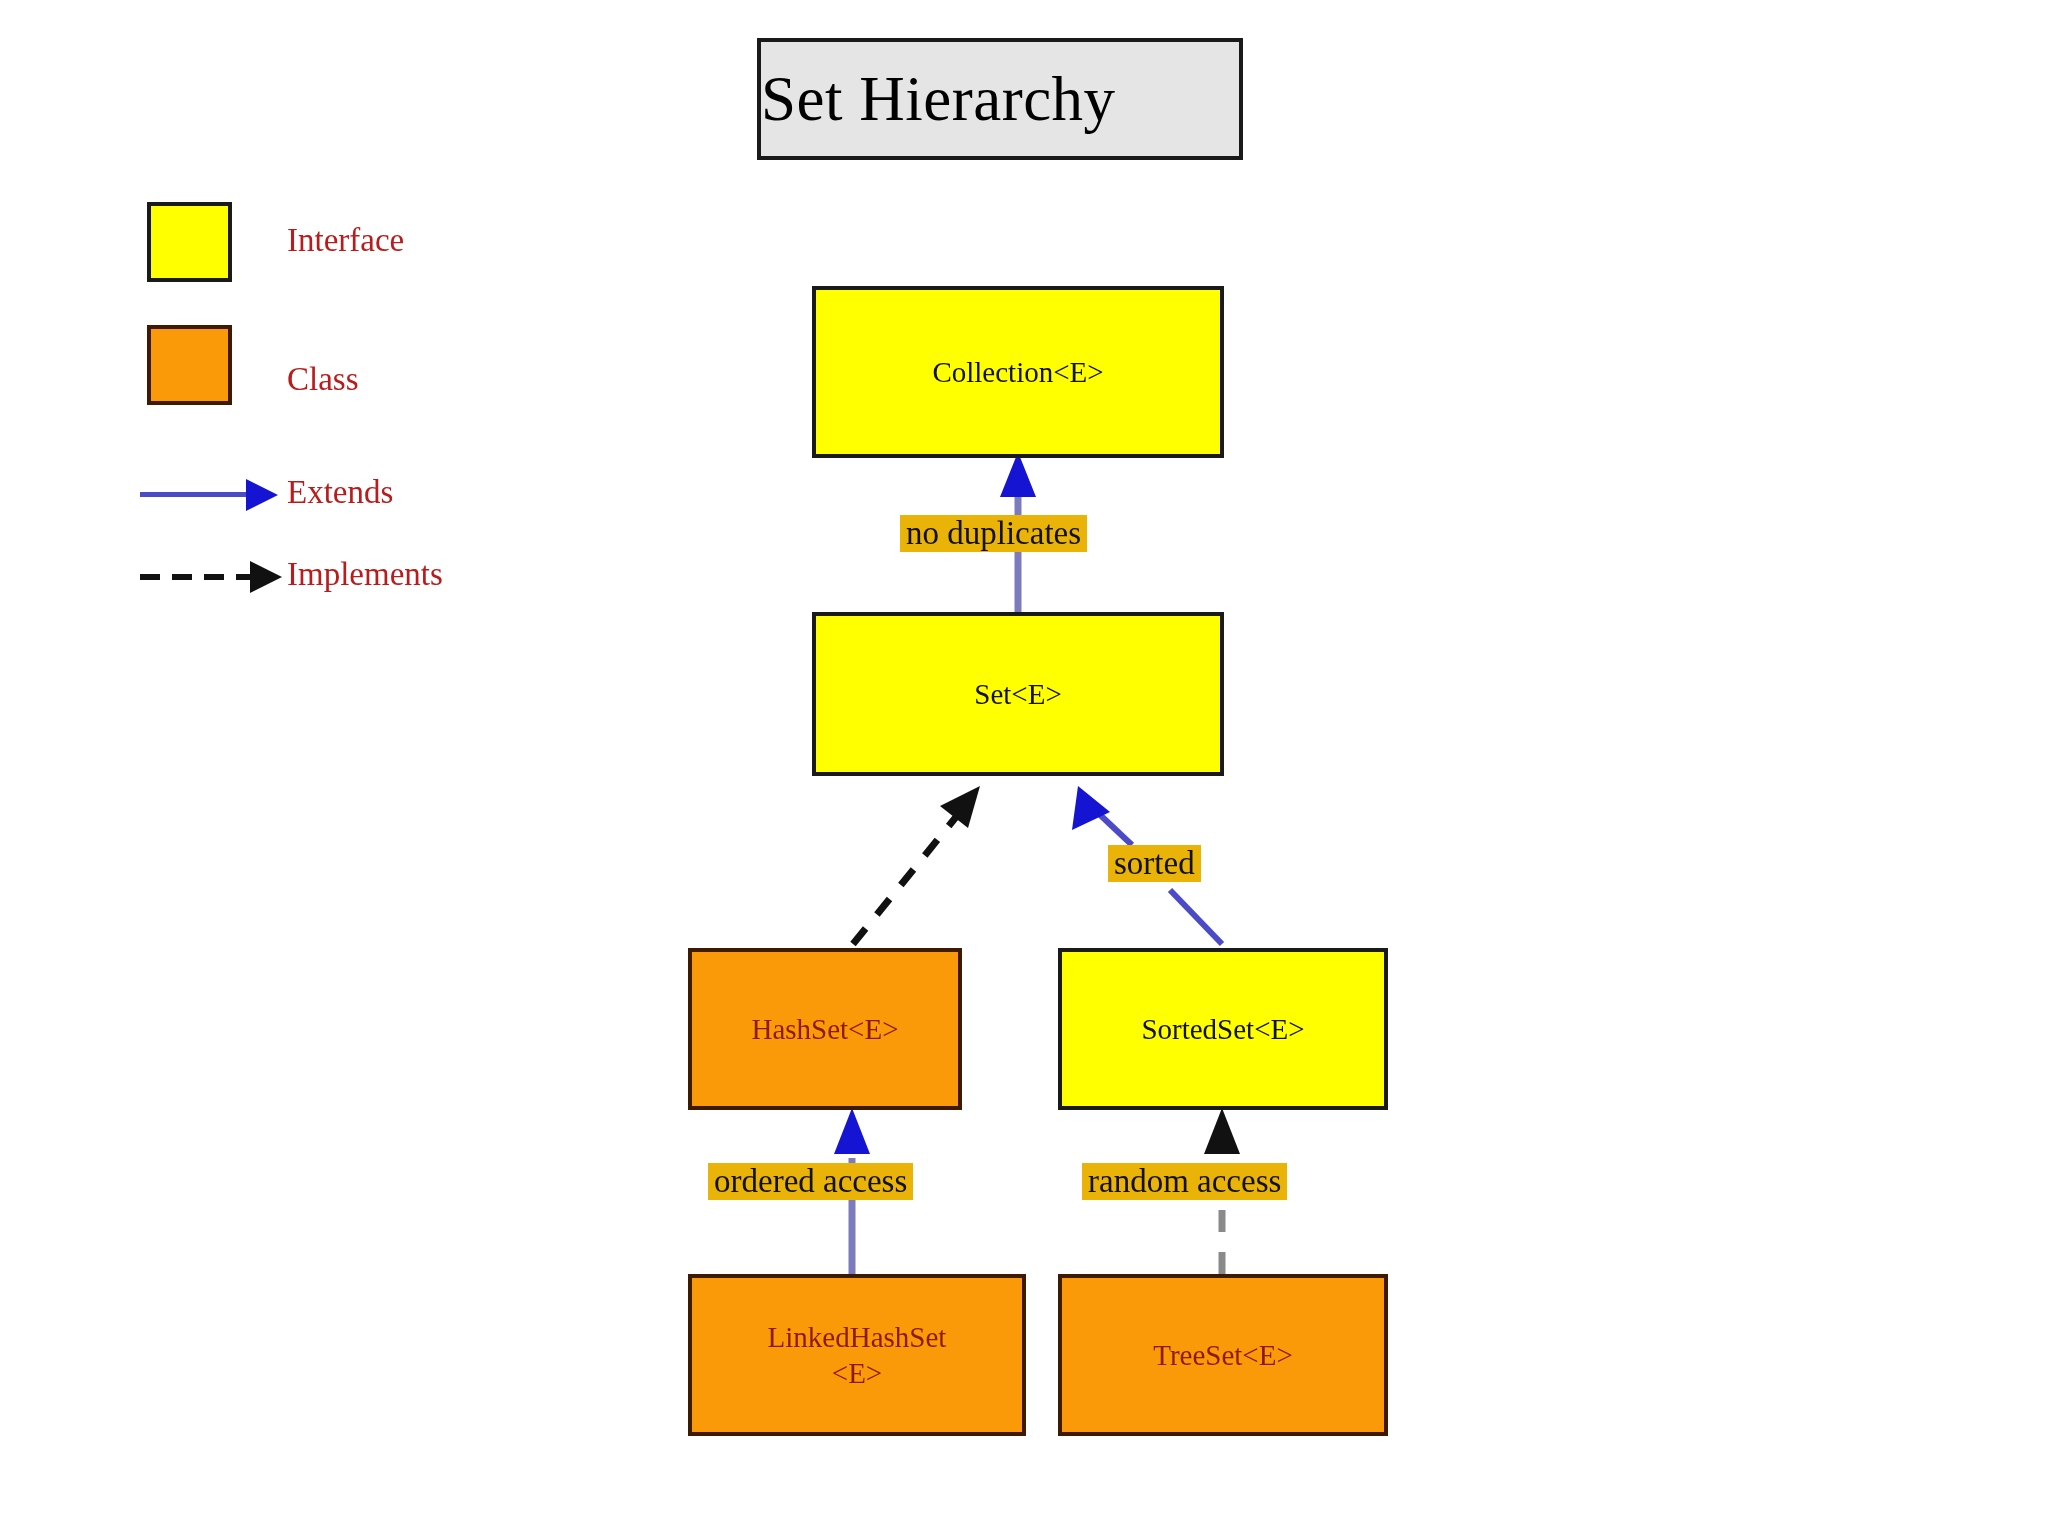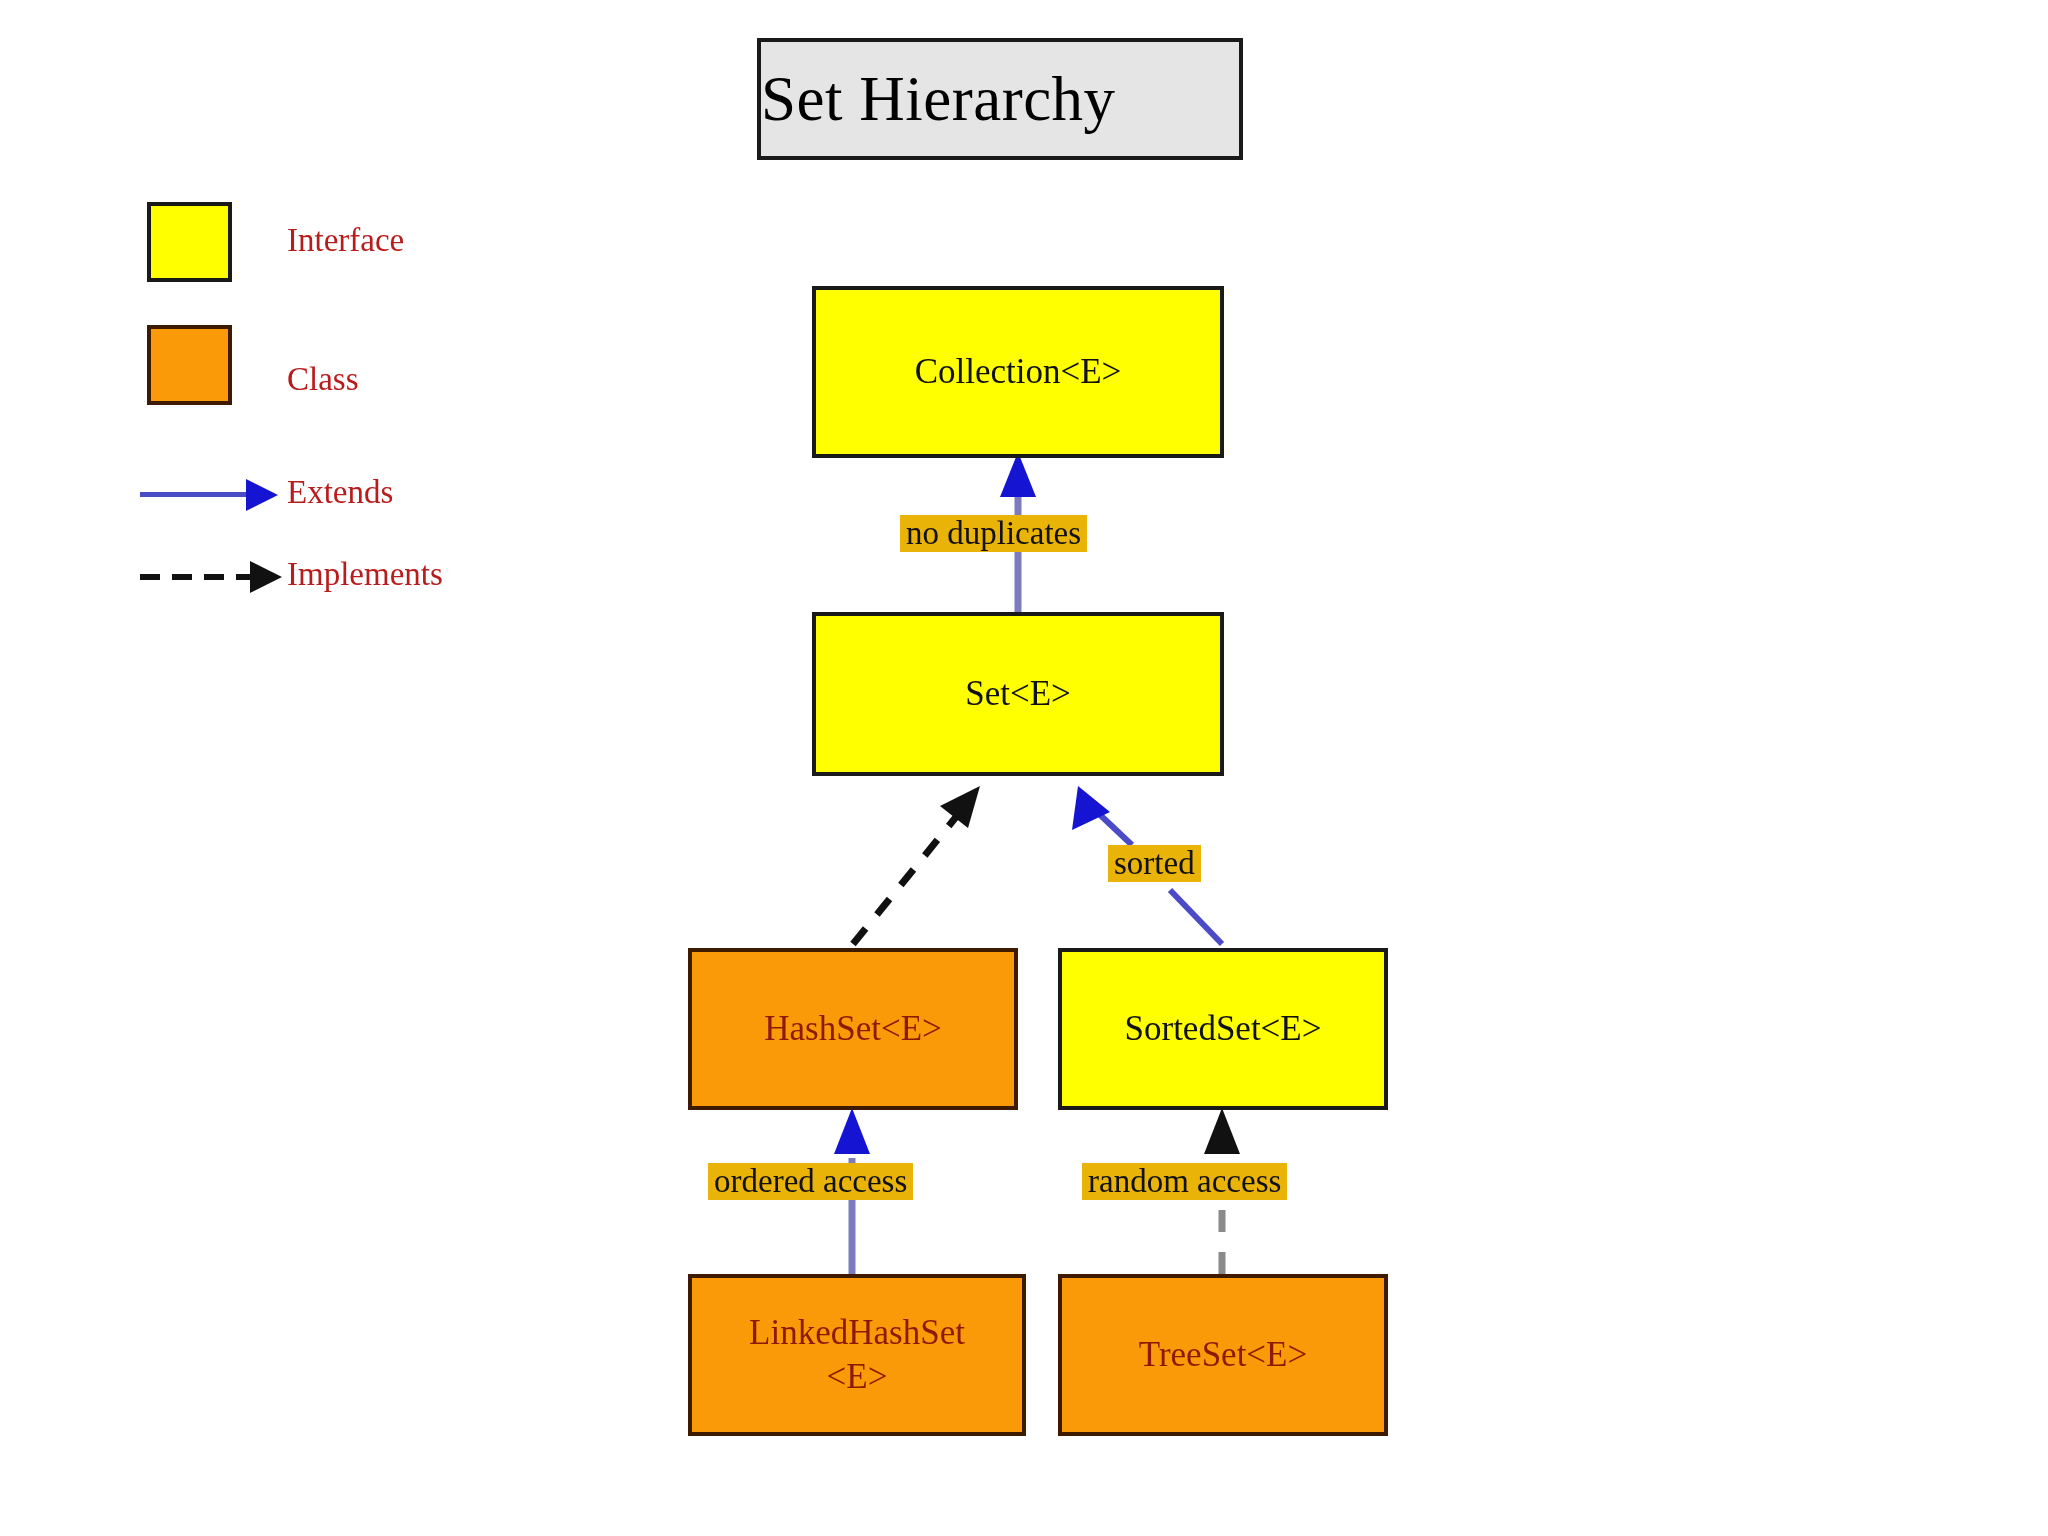--- a/index.html
+++ b/index.html
@@ -100,32 +100,32 @@
   .node {
     position: absolute;
     border: 4px solid #1a1a1a;
     box-sizing: border-box;
     display: flex;
     align-items: center;
     justify-content: center;
     text-align: center;
   }
   .node .node-label {
-    font-size: 35px;
+    font-size: 29px;
     line-height: 1.25;
     white-space: pre-line;
   }
   .node.iface { background: #FFFF00; }
   .node.iface .node-label { color: #111111; }
   .node.cls   { background: #FB9A08; border-color: #3d1a00; }
   .node.cls .node-label { color: #8B1A00; }
 
   #node-collection   { left: 812px;  top: 286px;  width: 412px; height: 172px; }
   #node-set          { left: 812px;  top: 612px;  width: 412px; height: 164px; }
-  #node-hashset      { left: 688px;  top: 948px;  width: 330px; height: 162px; }
+  #node-hashset      { left: 688px;  top: 948px;  width: 274px; height: 162px; }
   #node-sortedset    { left: 1058px; top: 948px;  width: 330px; height: 162px; }
   #node-linkedhash   { left: 688px;  top: 1274px; width: 338px; height: 162px; }
   #node-treeset      { left: 1058px; top: 1274px; width: 330px; height: 162px; }
 
   
   #edges {
     position: absolute;
     left: 0; top: 0;
     width: 2048px;
     height: 1536px;

